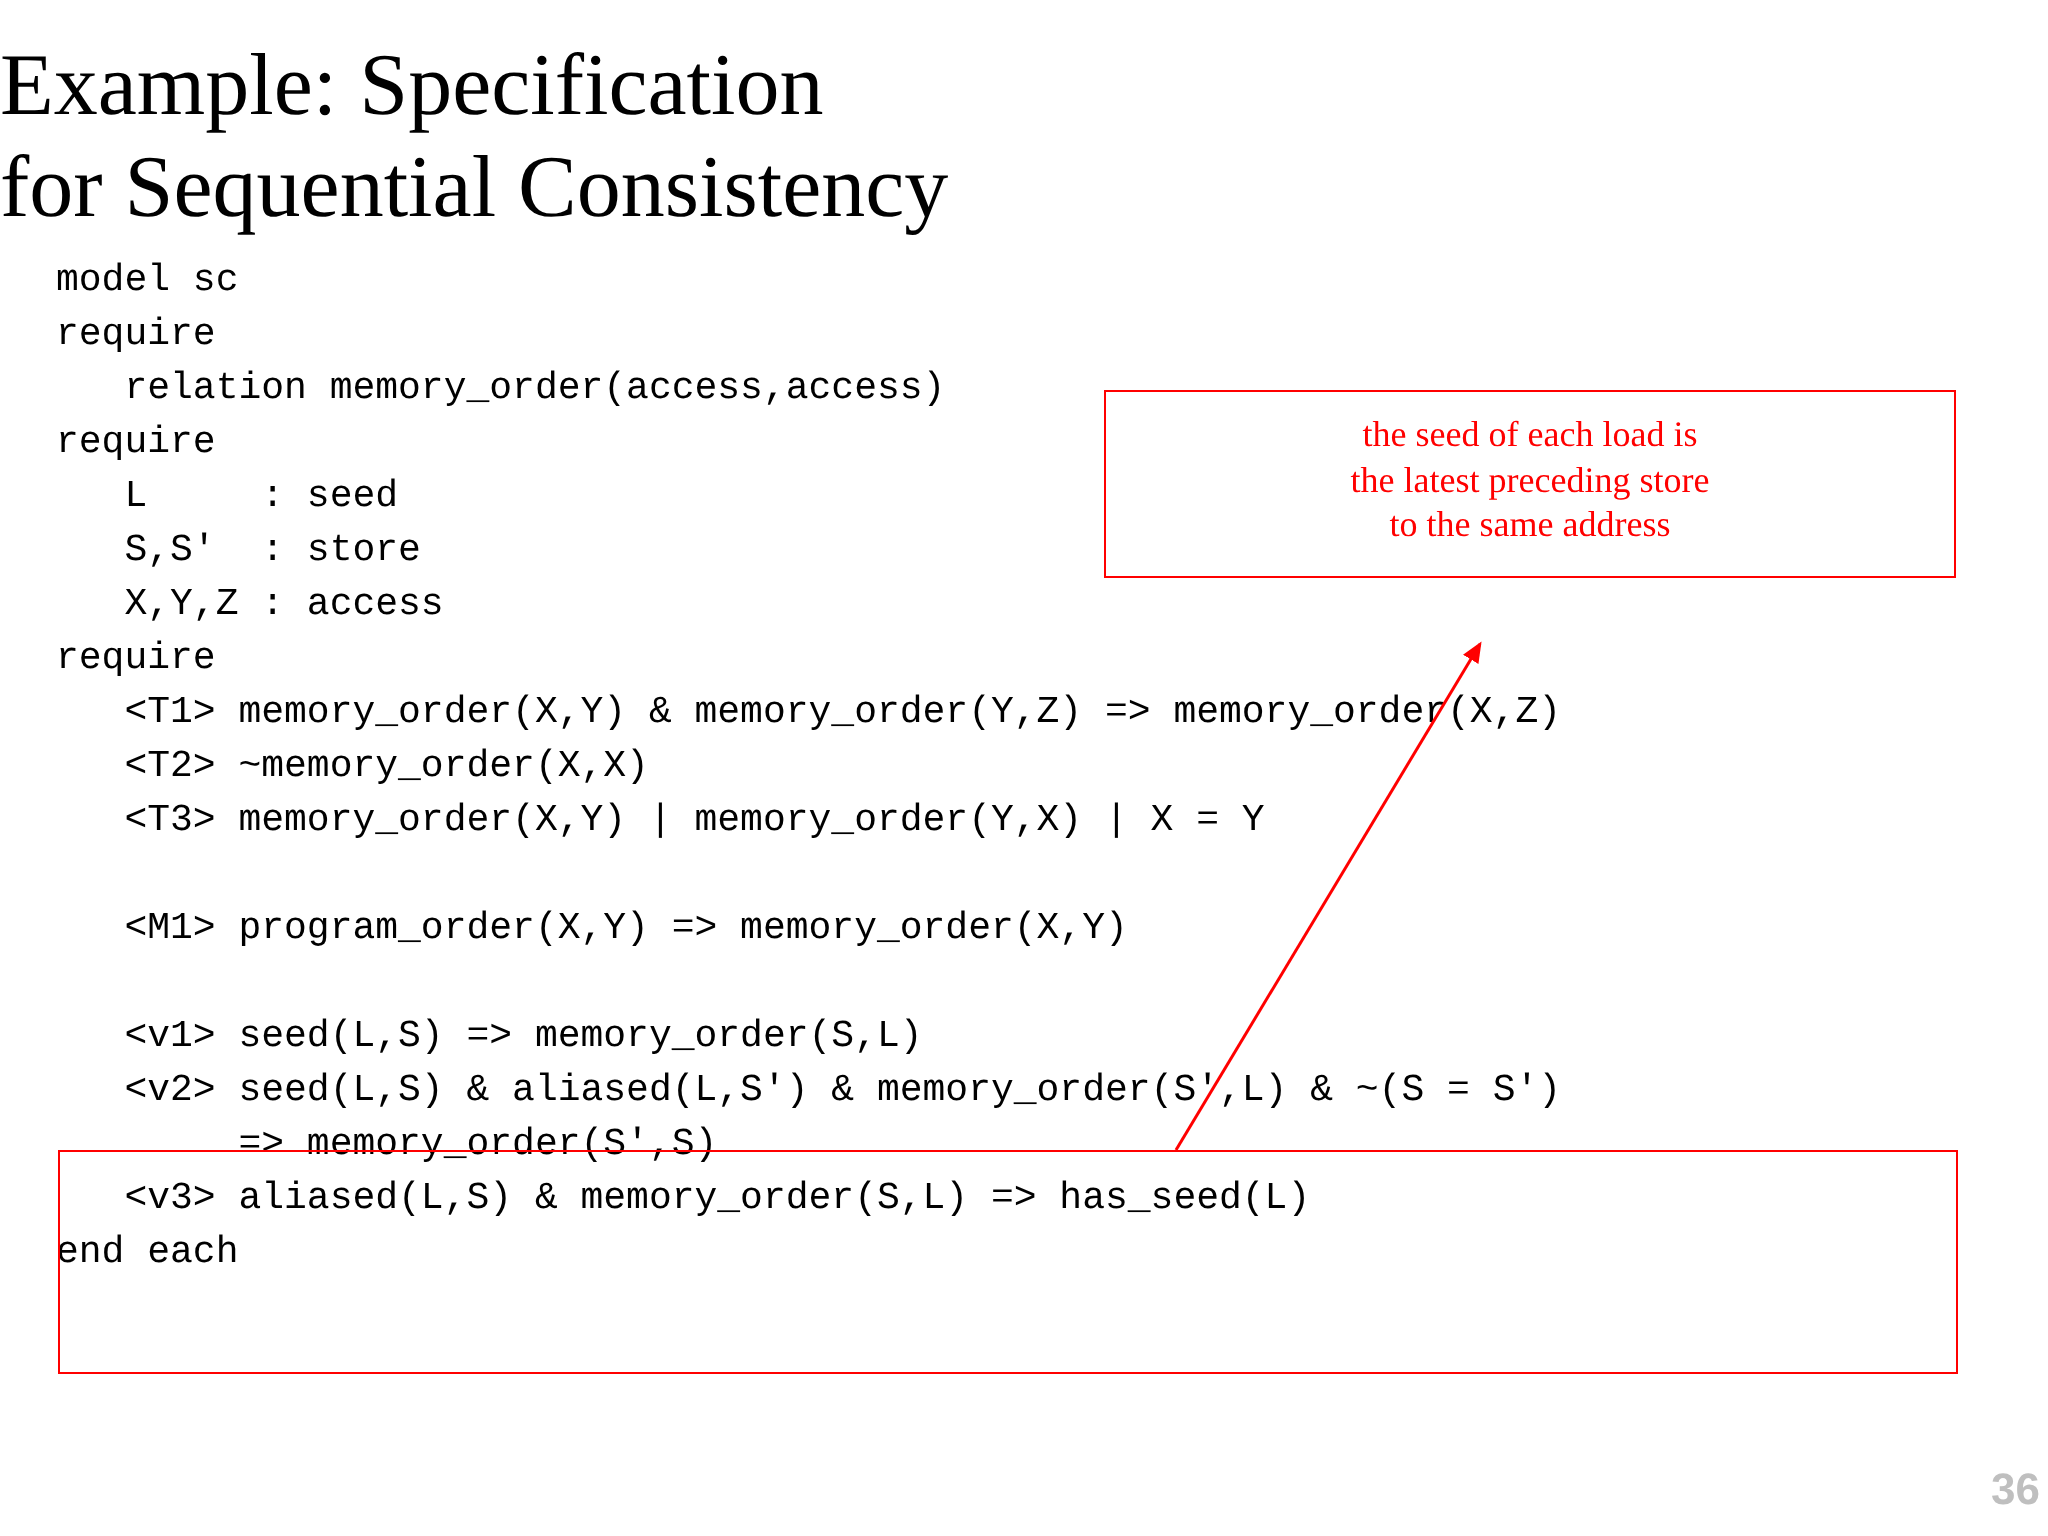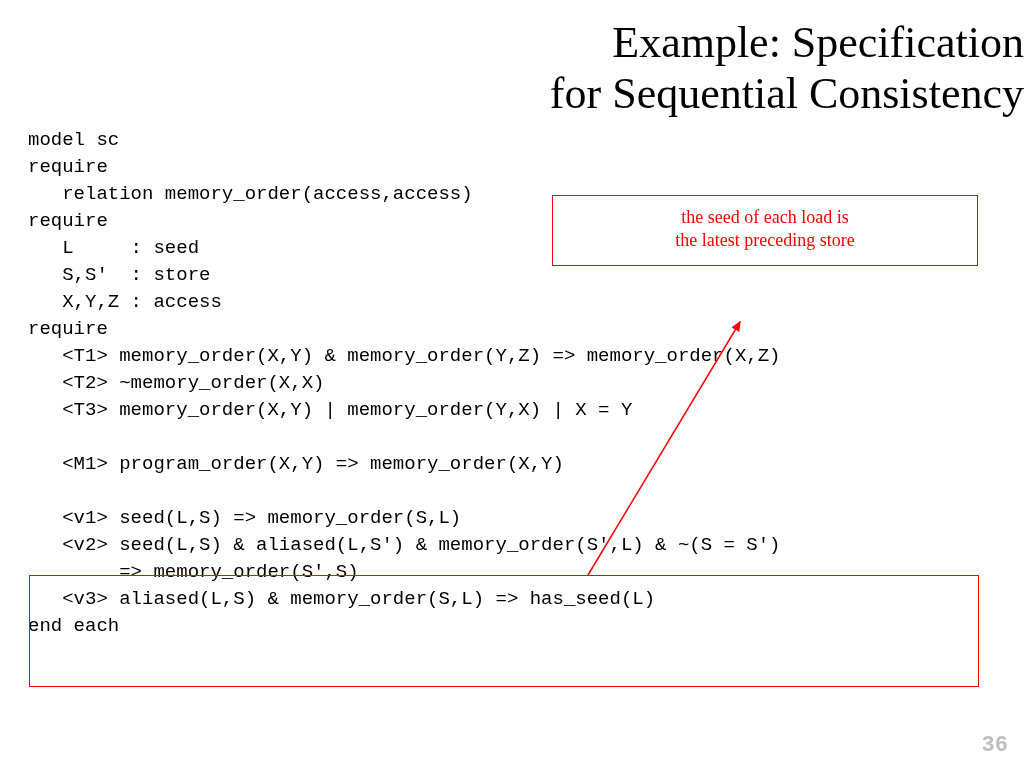--- a/index.html
+++ b/index.html
@@ -6,21 +6,21 @@
     margin: 0;
     padding: 0;
     width: 1024px;
     height: 768px;
     background: white;
     font-family: "Times New Roman", Times, serif;
     position: relative;
     overflow: hidden;
   }
   .title {
-    text-align: right;
+    text-align: left;
     font-size: 44px;
     margin-top: 18px;
     line-height: 1.15;
     font-weight: normal;
   }
   .code-block {
     font-family: "Courier New", Courier, monospace;
     font-size: 19px;
     line-height: 1.42;
     white-space: pre;
@@ -53,26 +53,26 @@
   .arrow-svg {
     position: absolute;
     left: 0;
     top: 0;
     width: 1024px;
     height: 768px;
     pointer-events: none;
   }
   .page-number {
     position: absolute;
-    right: 16px;
+    right: 4px;
     bottom: 10px;
     font-size: 22px;
     color: #bfbfbf;
     font-weight: bold;
-    font-family: Liberation Mono, monospace;
+    font-family: Liberation Sans, sans-serif;
   }
 </style>
 </head>
 <body>
 
 <div class="title">
   <span>Example: Specification</span><br>
   <span>for Sequential Consistency</span>
 </div>
 
@@ -92,20 +92,21 @@
 <span></span>
 <span>   &lt;v1&gt; seed(L,S) =&gt; memory_order(S,L)</span>
 <span>   &lt;v2&gt; seed(L,S) &amp; aliased(L,S') &amp; memory_order(S',L) &amp; ~(S = S')</span>
 <span>        =&gt; memory_order(S',S)</span>
 <span>   &lt;v3&gt; aliased(L,S) &amp; memory_order(S,L) =&gt; has_seed(L)</span>
 <span class="bold">end each</span></div>
 
 <div class="callout-box">
   <span>the seed of each load is</span><br>
   <span>the latest preceding store</span><br>
+  <span>to the same address</span>
 </div>
 
 <div class="v-box"></div>
 
 <svg class="arrow-svg">
   <defs>
     <marker id="arrowhead" markerWidth="7" markerHeight="7" refX="6" refY="3" orient="auto">
       <polygon points="0 0, 7 3, 0 6" fill="#ff0000"></polygon>
     </marker>
   </defs>

